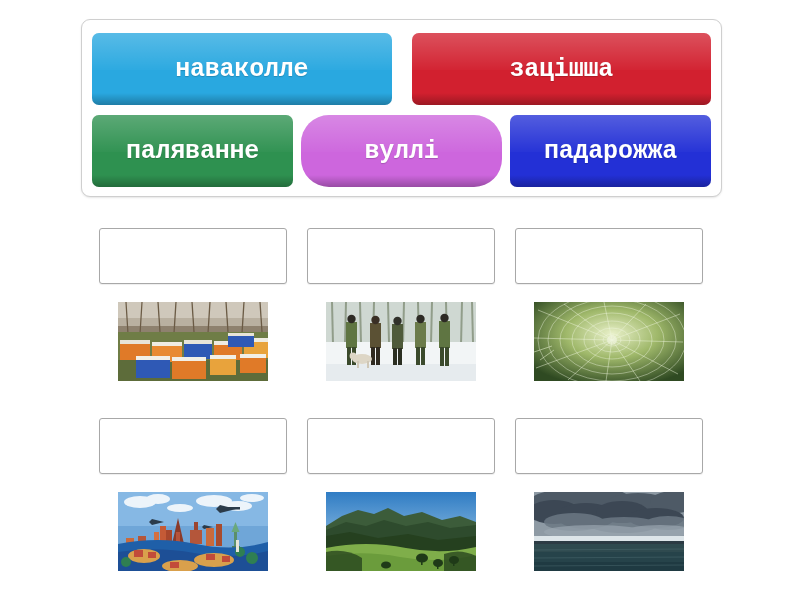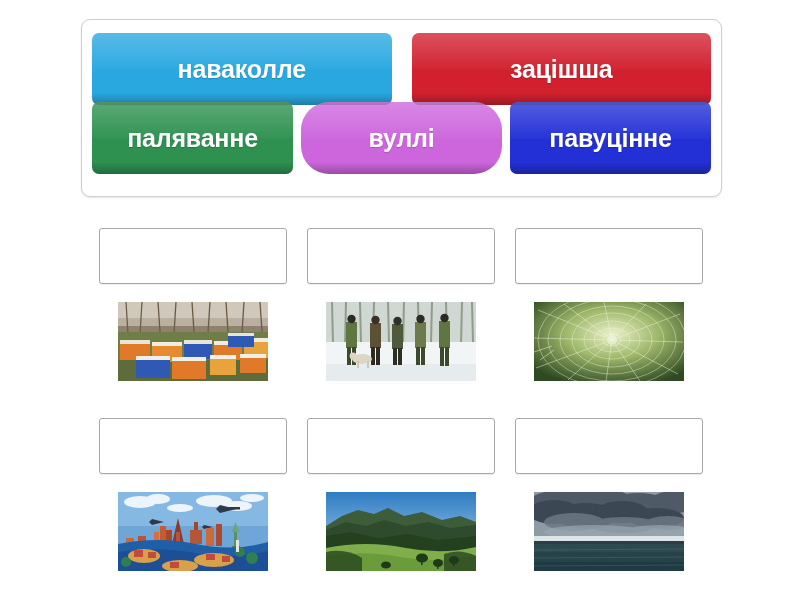--- a/index.html
+++ b/index.html
@@ -30,21 +30,21 @@
   }
   .tile-row {
     position: absolute;
     left: 10px;
     width: 619px;
     height: 72px;
     display: flex;
     gap: 8px;
   }
   .tile-row.row-1 { top: 13px; }
-  .tile-row.row-2 { top: 82px; }
+  .tile-row.row-2 { top: 95px; }
 
   .tile {
     flex: 1 1 0;
     position: relative;
     border-radius: 7px;
     display: flex;
     align-items: center;
     justify-content: center;
     box-sizing: border-box;
     cursor: grab;
@@ -54,20 +54,21 @@
   .tile .tile-label {
     position: relative;
     z-index: 2;
     color: #ffffff;
     font-size: 25px;
     font-weight: bold;
     line-height: 1;
     letter-spacing: -0.2px;
     white-space: nowrap;
     text-shadow: 0 1px 1px rgba(0,0,0,0.18);
+    font-family: Liberation Mono, monospace;
   }
   
   .tile::before {
     content: "";
     position: absolute;
     left: 0; right: 0; top: 0;
     height: 52%;
     background: linear-gradient(to bottom, rgba(255,255,255,0.22), rgba(255,255,255,0.02));
     z-index: 1;
     pointer-events: none;
@@ -140,21 +141,21 @@
   </div>
 
   <div class="tile-row row-2">
     <div class="tile" style="background: rgb(46, 145, 80);">
       <span class="tile-label">паляванне</span>
     </div>
     <div class="tile" style="background: rgb(205, 102, 221); border-radius: 28px;">
       <span class="tile-label">вуллі</span>
     </div>
     <div class="tile" style="background: rgb(35, 48, 214);">
-      <span class="tile-label">павуцінне</span>
+      <span class="tile-label">падарожжа</span>
     </div>
   </div>
 
 </div>
 
 <div class="answer-grid grid-1">
 
   <div class="answer-col c1">
     <div class="drop-zone"></div>
     <div class="pic-wrap">

